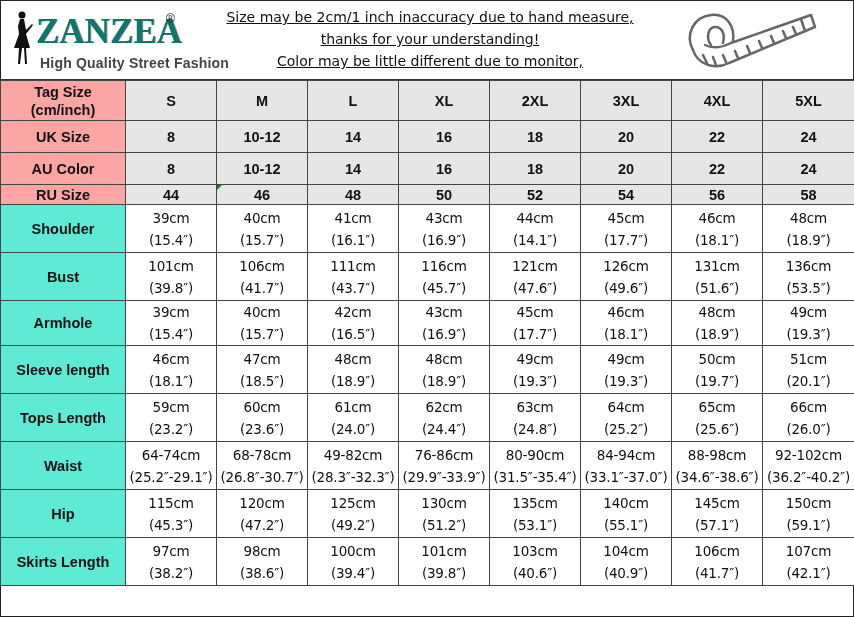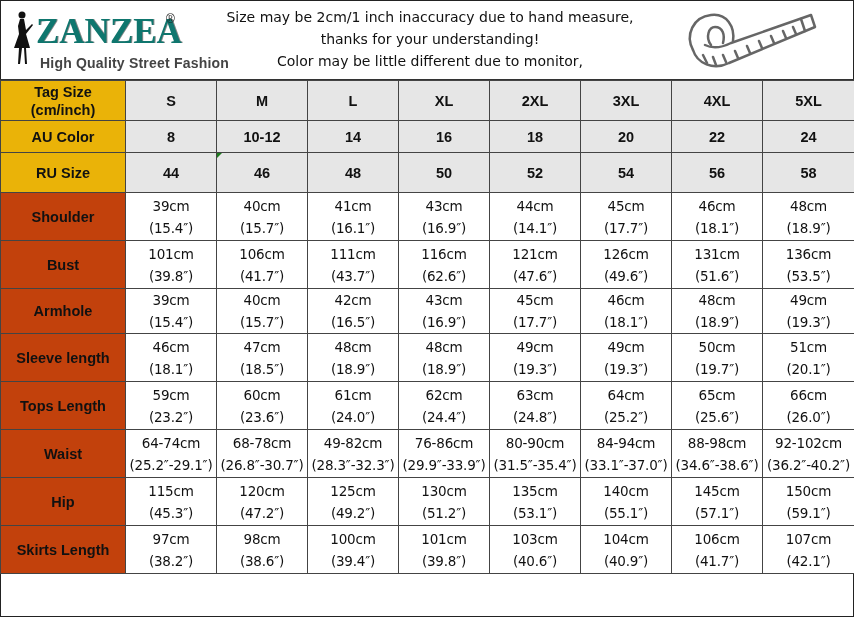--- a/index.html
+++ b/index.html
@@ -11,30 +11,30 @@
   
   .header { position: absolute; left: 0; top: 0; width: 854px; height: 80px; border-bottom: 1px solid #333; }
   .logo { position: absolute; left: 6px; top: 6px; width: 170px; height: 62px; }
   .logo-figure { position: absolute; left: 4px; top: 4px; width: 26px; height: 56px; }
   .logo-brand { position: absolute; left: 30px; top: 6px; font-family: "Liberation Serif", serif; font-size: 35px; letter-spacing: 0px; font-weight: bold; color: #0f766e; line-height: 40px;
     text-shadow: 1px 0 0 #888; }
   .logo-reg { position: absolute; left: 160px; top: 6px; font-size: 12px; color: #222; }
   .logo-tagline { position: absolute; left: 34px; top: 49px; font-size: 14px; color: #444; font-weight: bold; letter-spacing: 0.2px; white-space: nowrap; }
 
   .notice { position: absolute; left: 222px; top: 6px; width: 416px; text-align: center; font-family: "DejaVu Sans", sans-serif; font-size: 14px; line-height: 22px; color: #111; }
-  .notice div { white-space: nowrap; }
+  .notice div { white-space: nowrap; text-decoration: underline; }
 
   .tape { position: absolute; left: 683px; top: 5px; width: 140px; height: 68px; }
 
   
   table { position: absolute; left: 0; top: 80px; border-collapse: collapse; width: 854px; table-layout: fixed; }
   td { border: 1.5px solid #444; text-align: center; vertical-align: middle; padding: 0; }
-  td.label { background: #c2410c; font-weight: bold; font-size: 14.5px; }
+  td.label { background: #5eead4; font-weight: bold; font-size: 14.5px; }
   tr.size-row td { background: #e6e6e6; font-weight: bold; font-size: 14.5px; }
-  tr.size-row td.label { background: #eab308; }
+  tr.size-row td.label { background: #fca5a5; }
   tr.meas-row td.val { background: #ffffff; font-family: "DejaVu Sans", sans-serif; font-size: 13.5px; line-height: 22px; letter-spacing: -0.2px; }
   tr.meas-row td.val span { display: block; white-space: nowrap; }
   td.tag-label { line-height: 18px; }
   .green-mark { position: relative; }
   .green-mark::before { content: ""; position: absolute; left: 0; top: 0; width: 0; height: 0; border-top: 5px solid #1e7b1e; border-right: 5px solid transparent; }
 </style>
 </head>
 <body>
 
 <div class="frame"></div>
@@ -89,34 +89,45 @@
       <td>M</td>
       <td>L</td>
       <td>XL</td>
       <td>2XL</td>
       <td>3XL</td>
       <td>4XL</td>
       <td>5XL</td>
     </tr>
 
 
+    <tr class="size-row" style="height:32px">
+      <td class="label">UK Size</td>
+      <td>8</td>
+      <td>10-12</td>
+      <td>14</td>
+      <td>16</td>
+      <td>18</td>
+      <td>20</td>
+      <td>22</td>
+      <td>24</td>
+    </tr>
 
     <tr class="size-row" style="height:32px">
       <td class="label">AU Color</td>
       <td>8</td>
       <td>10-12</td>
       <td>14</td>
       <td>16</td>
       <td>18</td>
       <td>20</td>
       <td>22</td>
       <td>24</td>
     </tr>
 
-    <tr class="size-row" style="height:40px">
+    <tr class="size-row" style="height:20px">
       <td class="label">RU Size</td>
       <td>44</td>
       <td class="green-mark">46</td>
       <td>48</td>
       <td>50</td>
       <td>52</td>
       <td>54</td>
       <td>56</td>
       <td>58</td>
     </tr>
@@ -166,21 +177,21 @@
       <td class="val">
           <span>106cm</span>
           <span>(41.7″)</span>
         </td>
       <td class="val">
           <span>111cm</span>
           <span>(43.7″)</span>
         </td>
       <td class="val">
           <span>116cm</span>
-          <span>(62.6″)</span>
+          <span>(45.7″)</span>
         </td>
       <td class="val">
           <span>121cm</span>
           <span>(47.6″)</span>
         </td>
       <td class="val">
           <span>126cm</span>
           <span>(49.6″)</span>
         </td>
       <td class="val">

